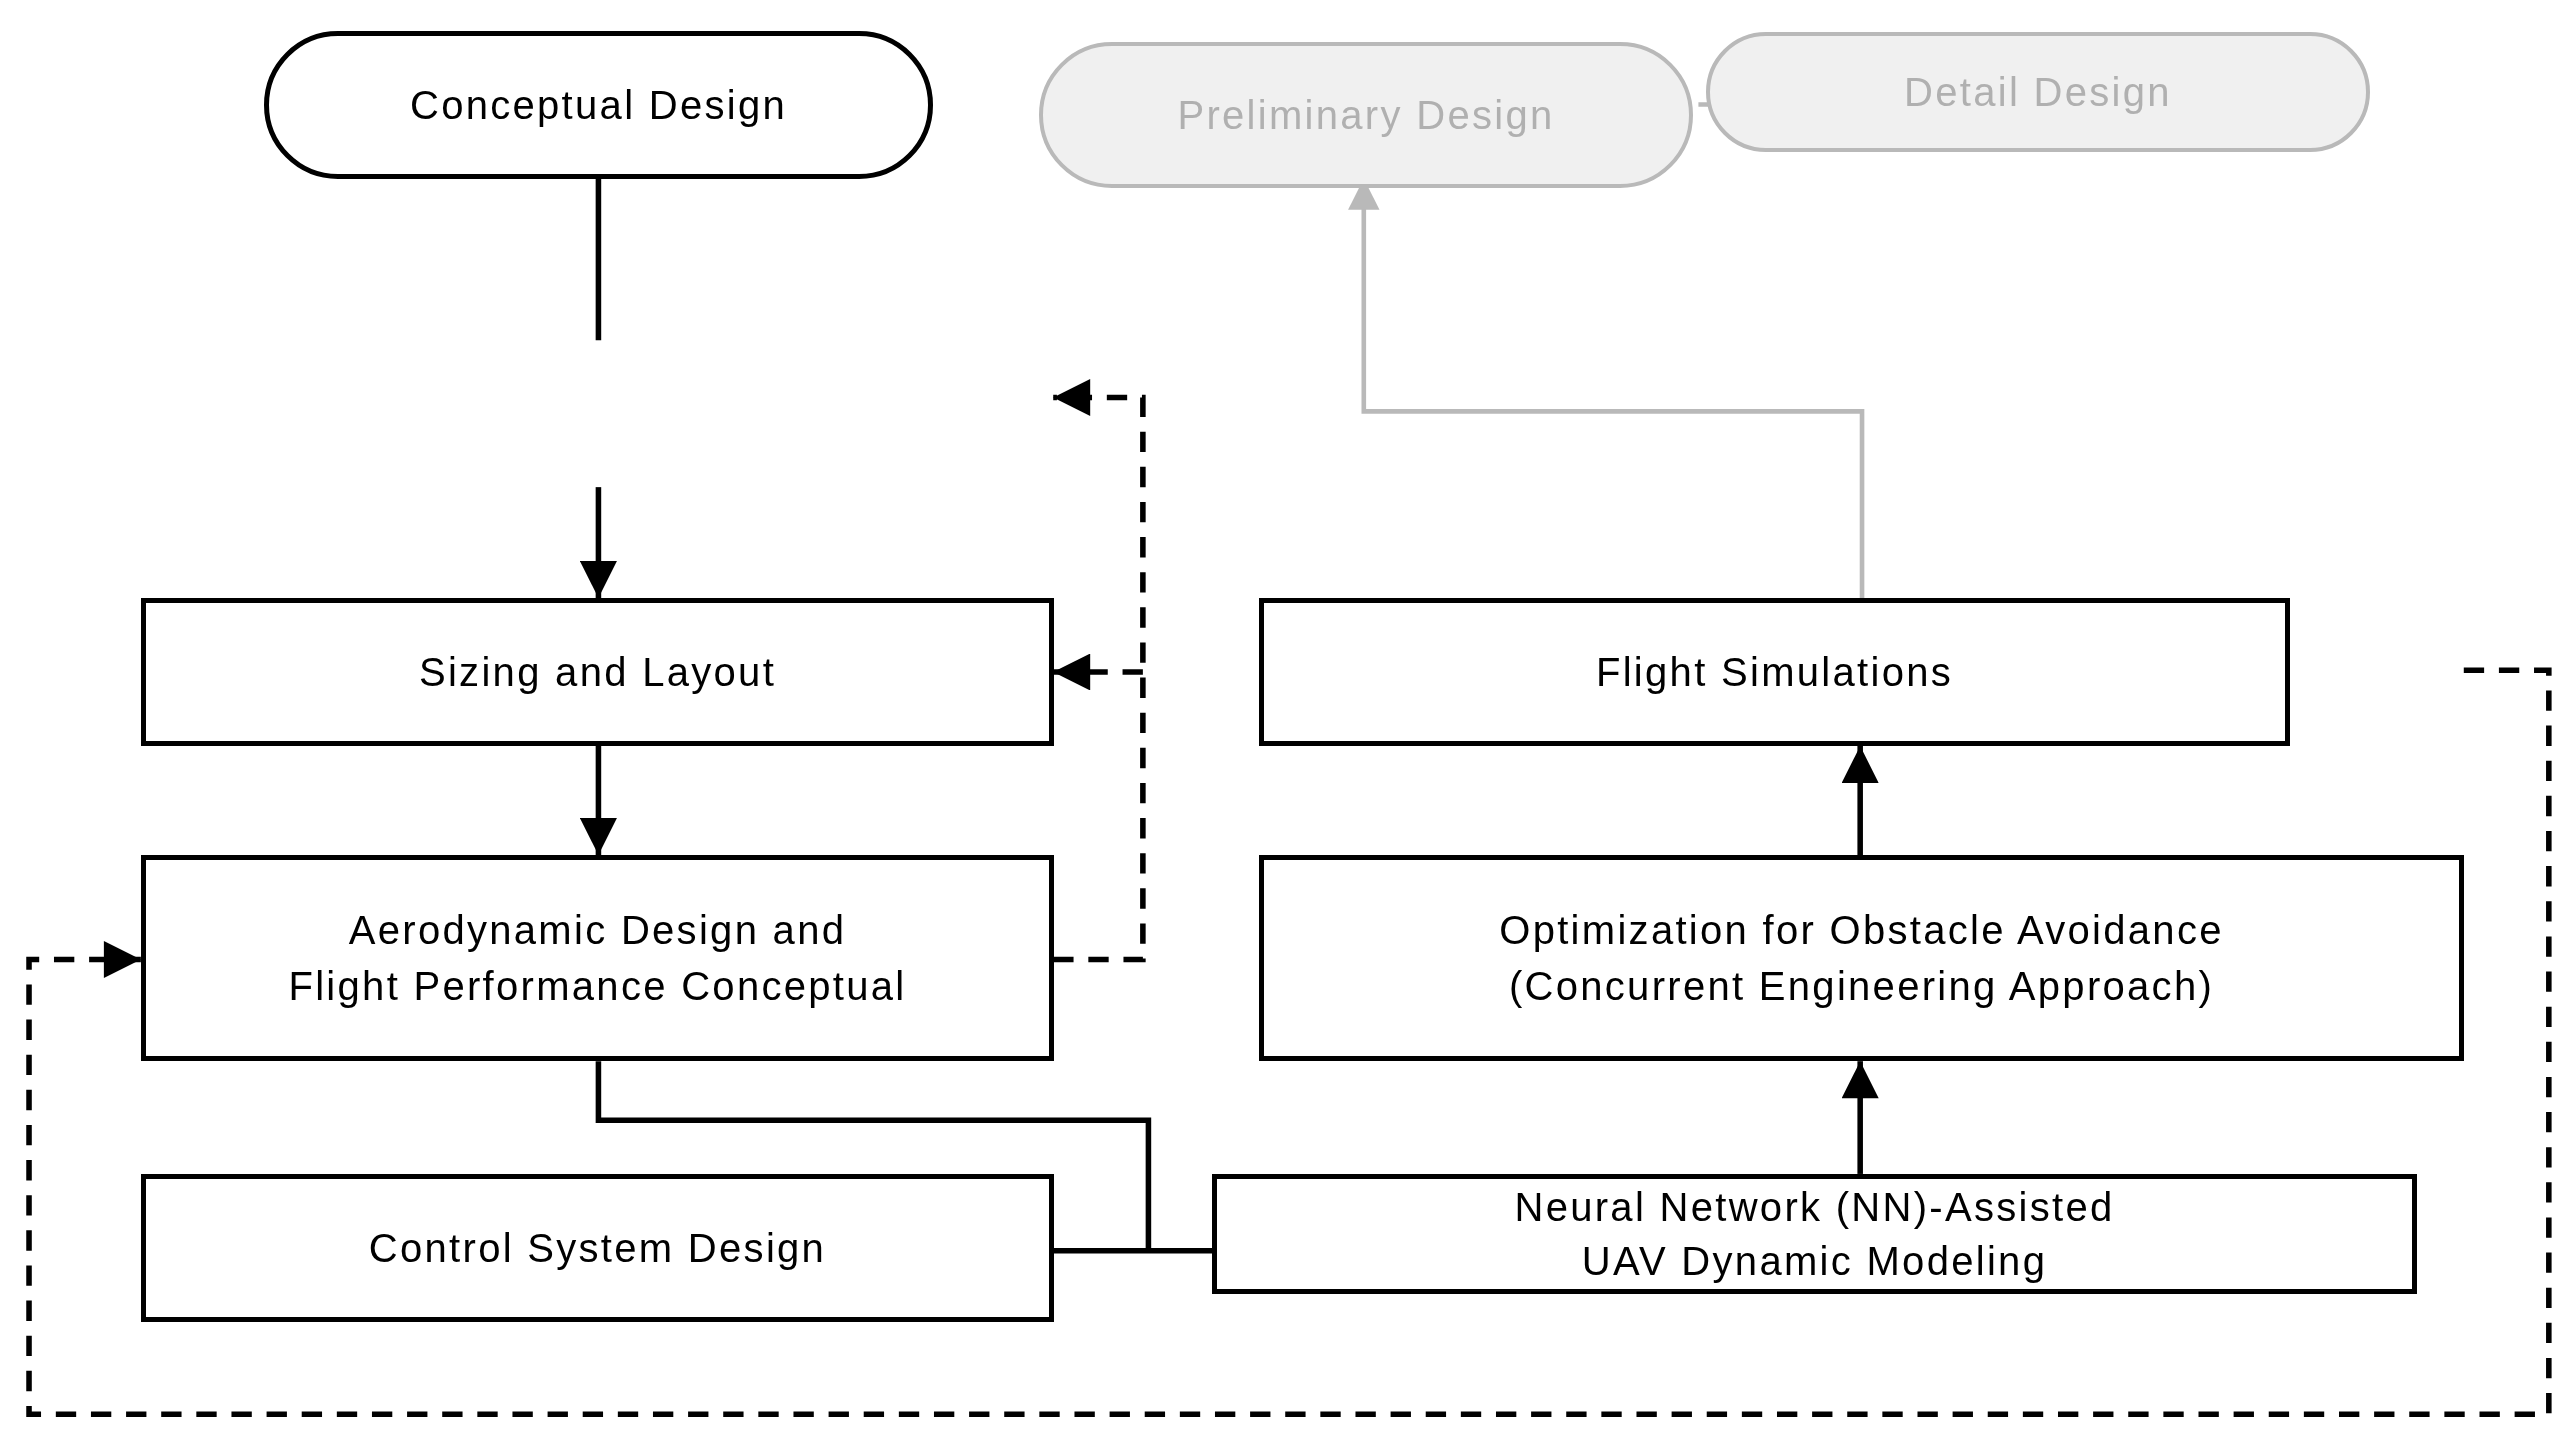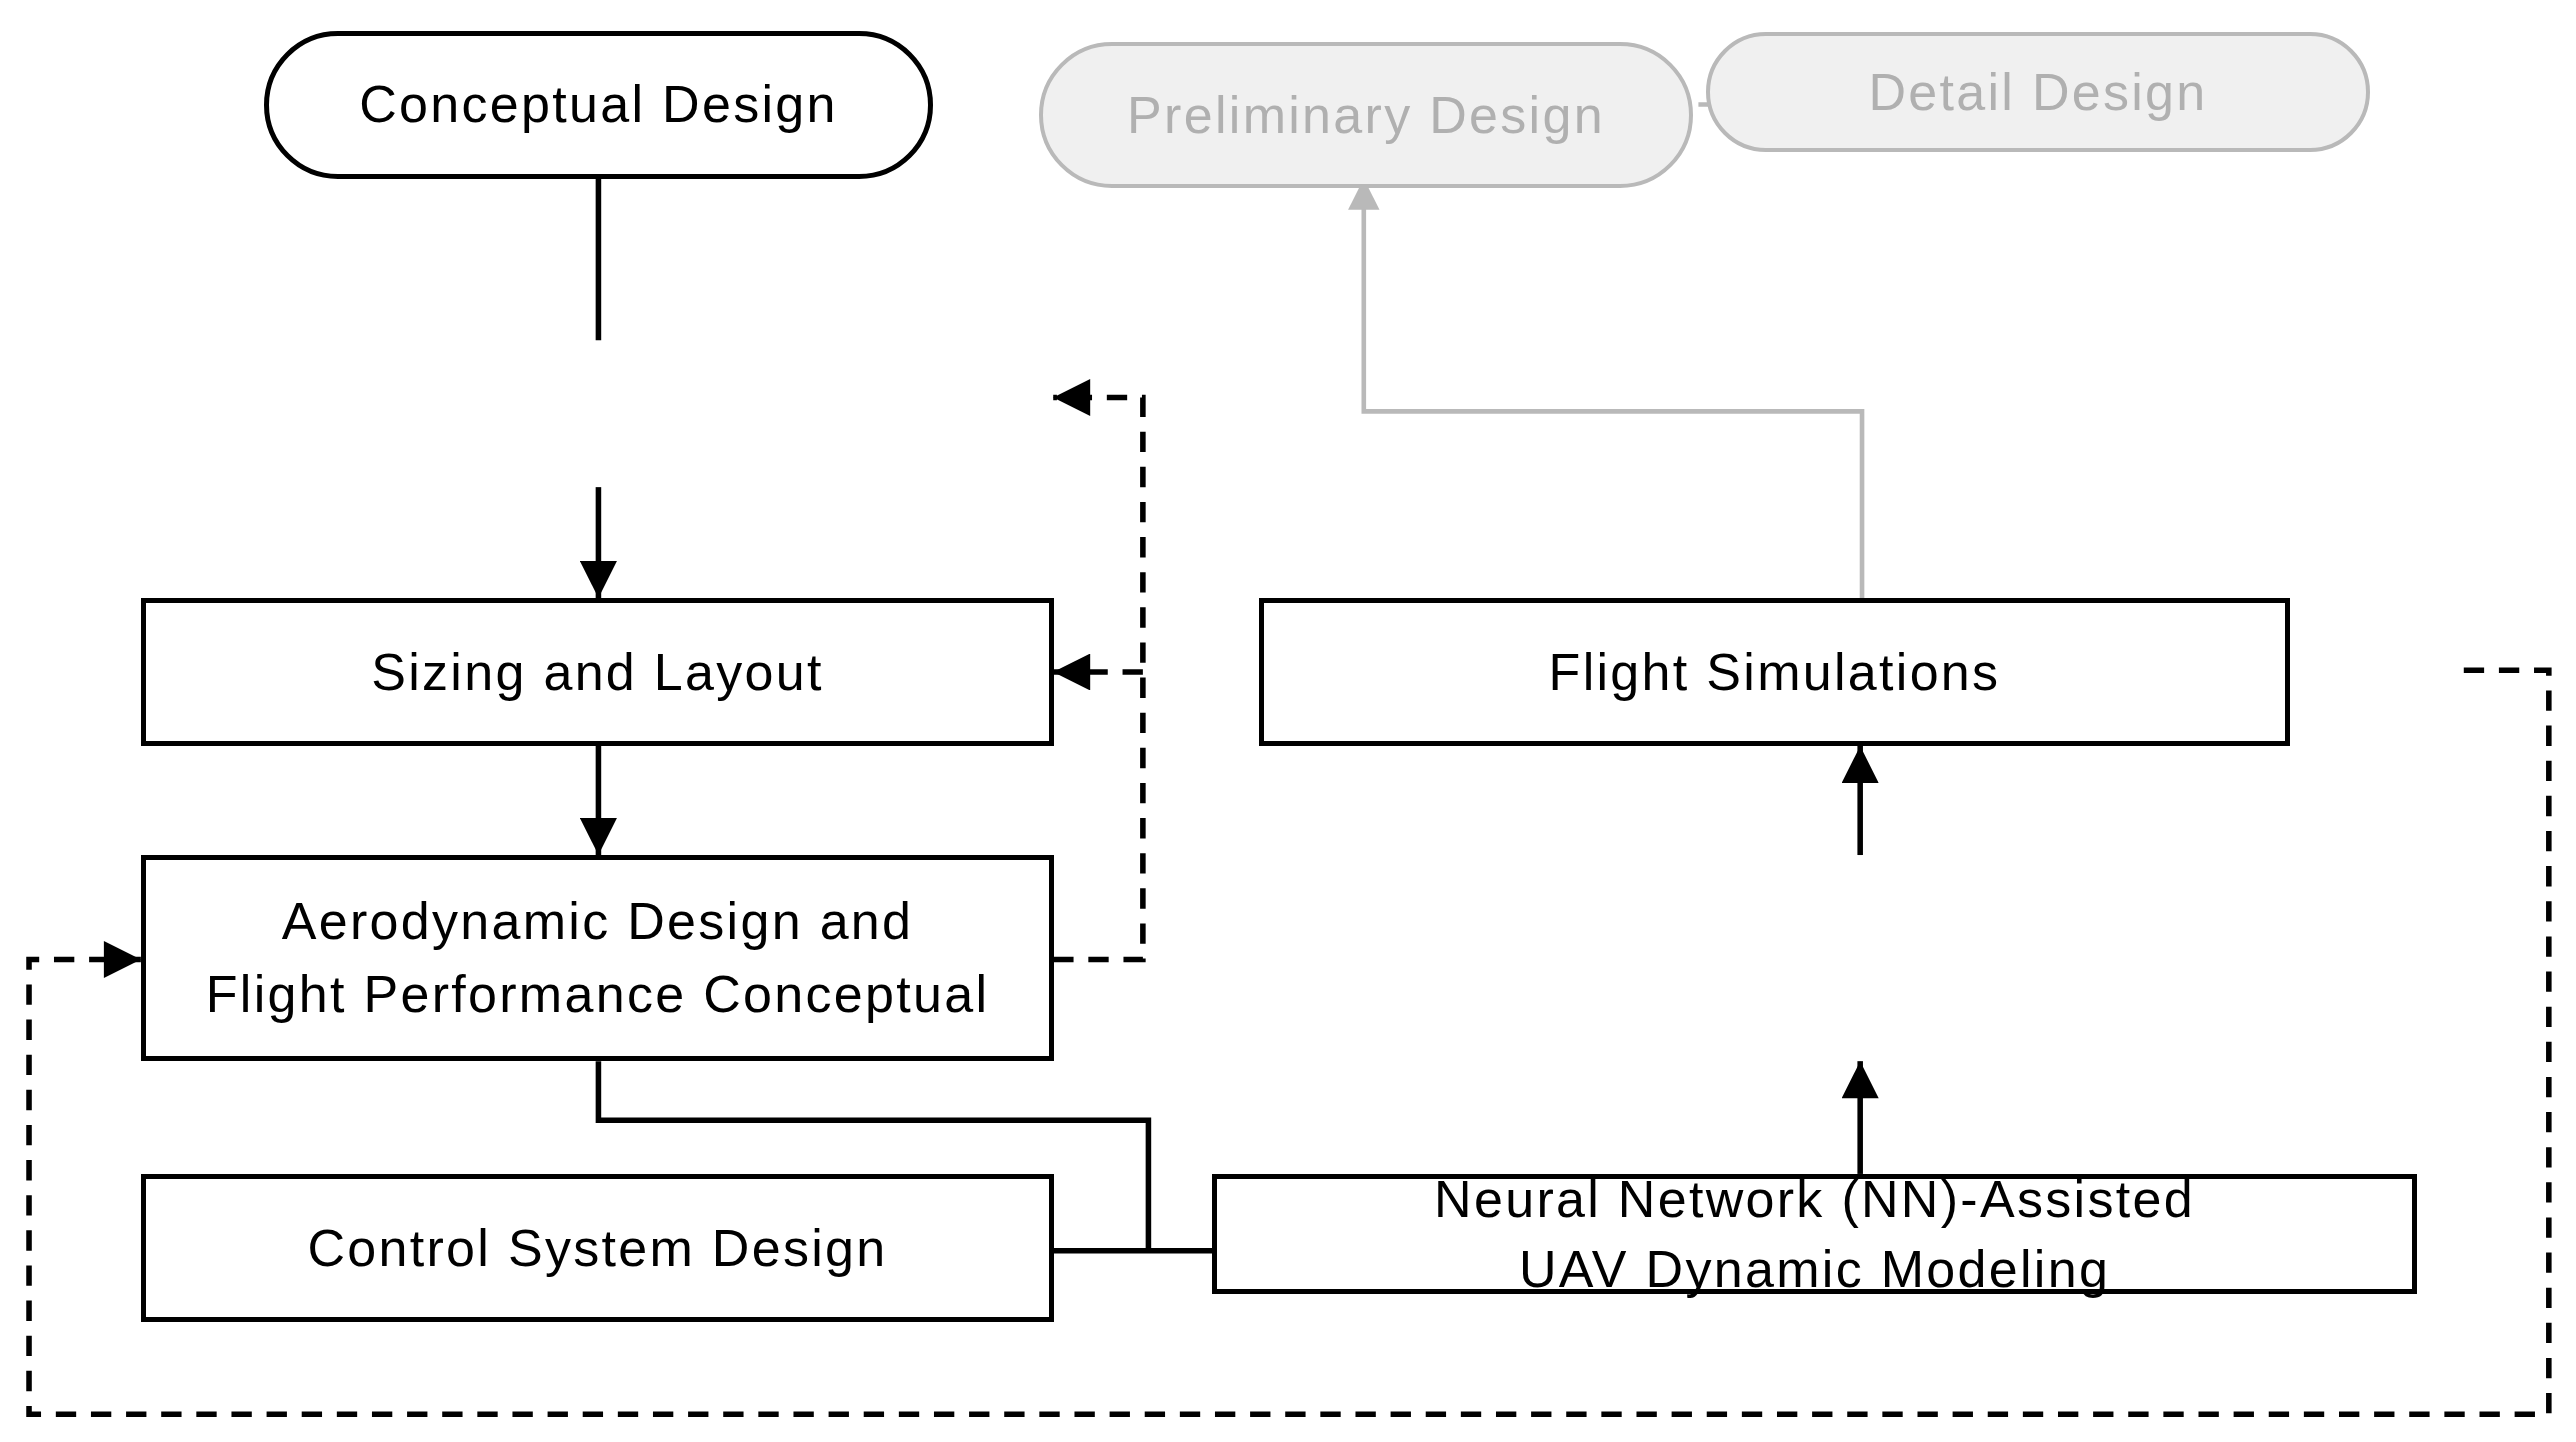--- a/index.html
+++ b/index.html
@@ -34,21 +34,21 @@
     position: absolute;
     box-sizing: border-box;
     display: flex;
     flex-direction: column;
     align-items: center;
     justify-content: center;
     text-align: center;
     background: var(--node-fill);
     border: 5.5px solid var(--line);
     color: var(--text);
-    font-size: 52px;
+    font-size: 40px;
     letter-spacing: 2.3px;
     line-height: 1.4;
     white-space: nowrap;
   }
   .stadium { border-radius: 74px; }
   .inactive {
     background: var(--inactive-fill);
     border: 4.6px solid var(--inactive-stroke);
     color: var(--inactive-text);
   }
@@ -107,20 +107,24 @@
   </div>
 
   <div class="node" style="left:141px; top:1174px; width:913px; height:148px;">
     <span>Control System Design</span>
   </div>
 
   <div class="node" style="left:1259px; top:598px; width:1031px; height:148px;">
     <span>Flight Simulations</span>
   </div>
 
+  <div class="node" style="left:1259px; top:855px; width:1205px; height:206px;">
+    <span>Optimization for Obstacle Avoidance</span>
+    <span>(Concurrent Engineering Approach)</span>
+  </div>
 
   <div class="node" style="left:1212px; top:1174px; width:1205px; height:120px; line-height:1.35;">
     <span>Neural Network (NN)-Assisted</span>
     <span>UAV Dynamic Modeling</span>
   </div>
 
 </div>
 
 
 </body></html>

